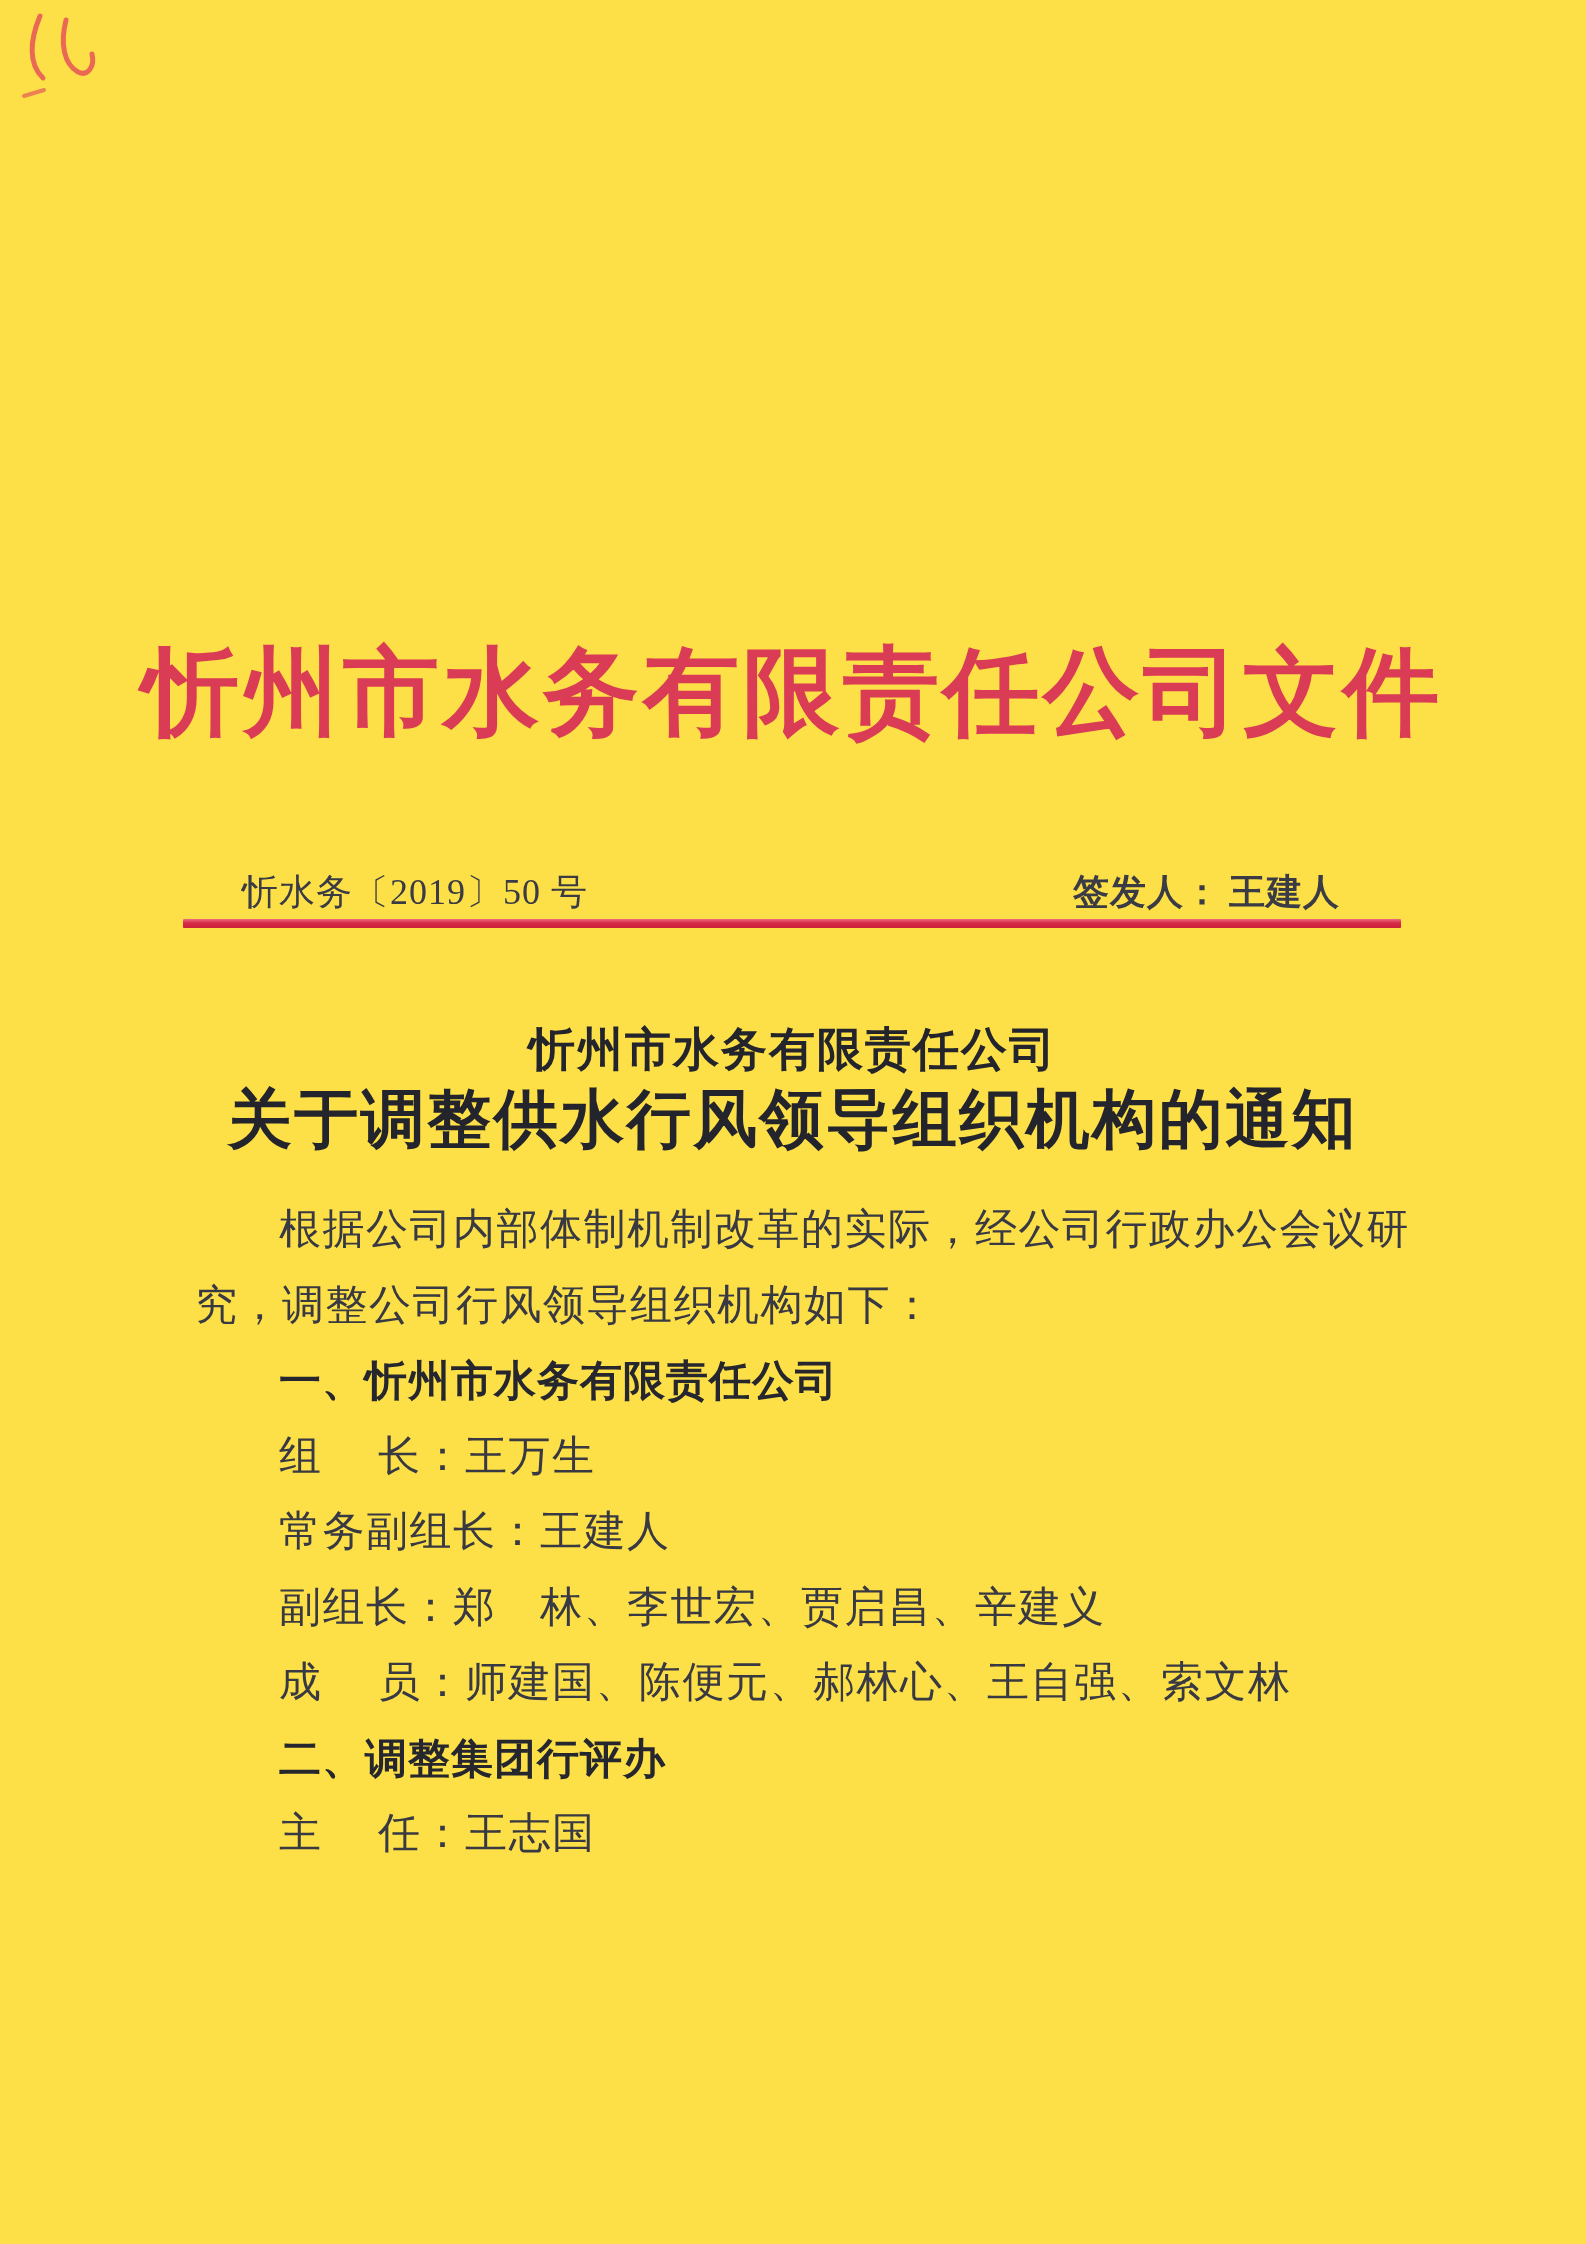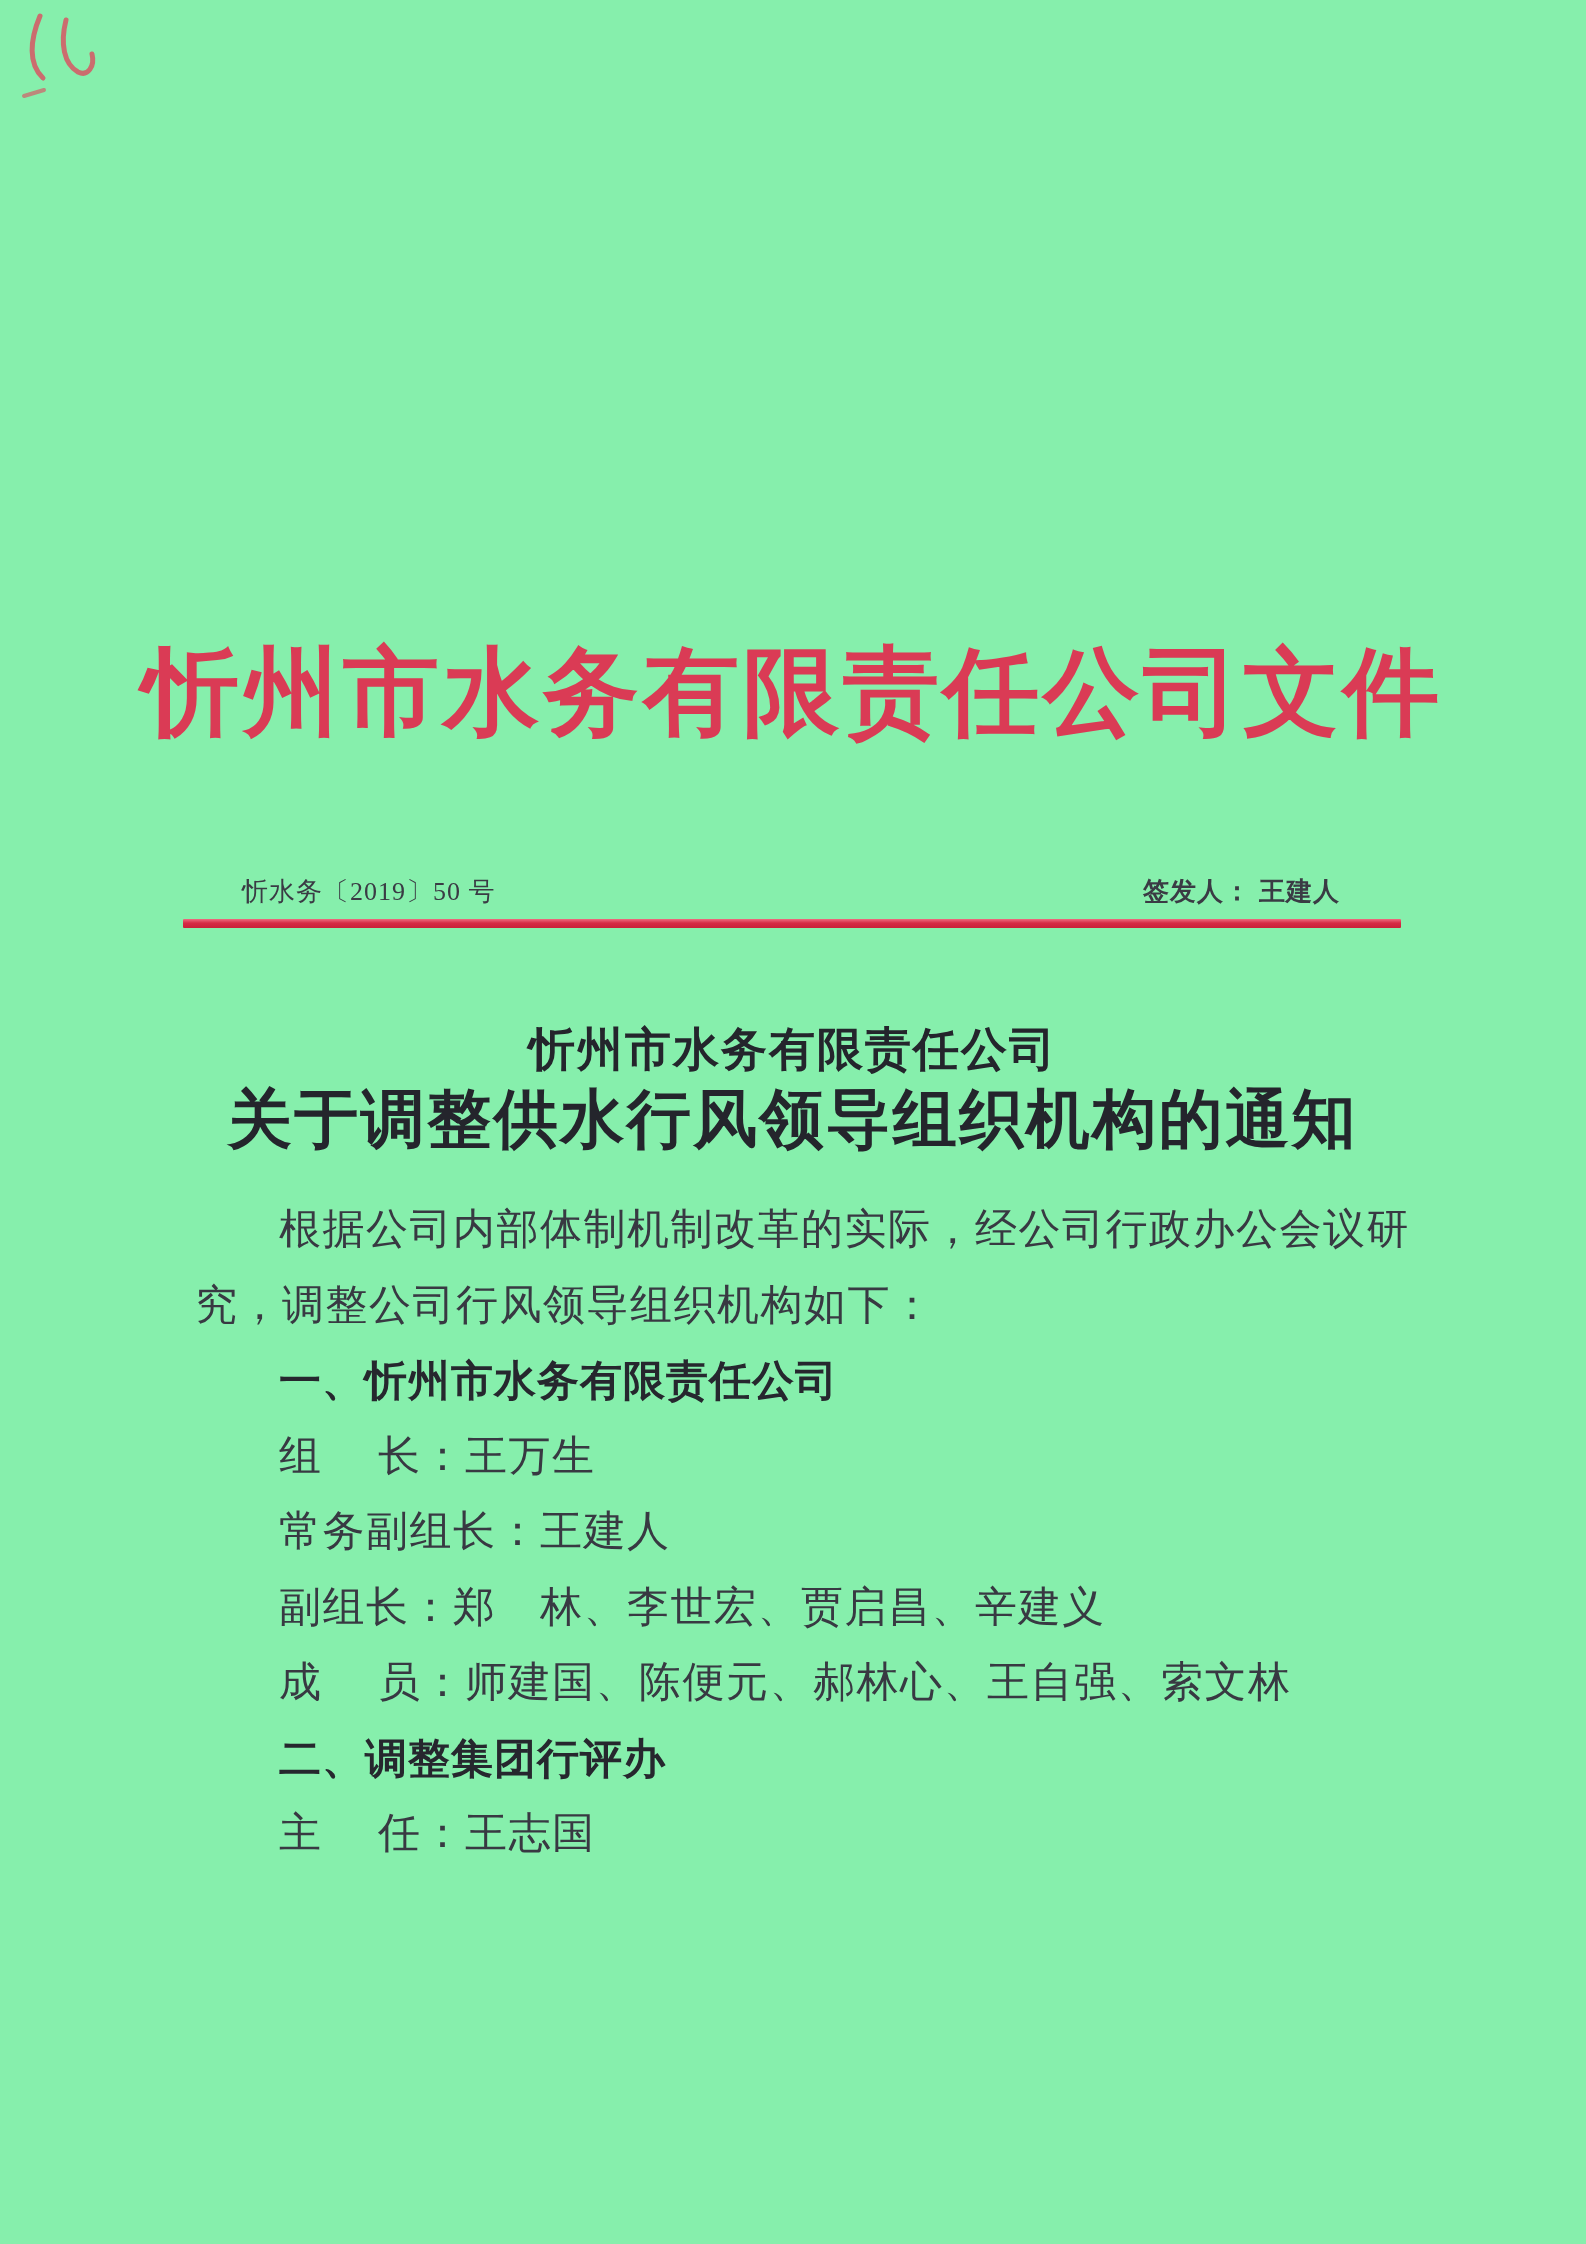--- a/index.html
+++ b/index.html
@@ -10,21 +10,21 @@
   body {
     width: 1586px;
     height: 2244px;
     position: relative;
     font-family: "Liberation Serif", "DejaVu Serif", serif;
     overflow: hidden;
   }
   .page {
     position: absolute;
     inset: 0;
-    background: #86efac;
+    background: #fde047;
   }
   .pen-marks {
     position: absolute;
     left: 10px;
     top: 4px;
     width: 110px;
     height: 125px;
   }
   .letterhead {
     position: absolute;
@@ -41,21 +41,21 @@
     white-space: nowrap;
   }
   .docline {
     position: absolute;
     top: 868px;
     left: 195px;
     width: 1205px;
     display: flex;
     justify-content: space-between;
     align-items: baseline;
-    font-size: 26px;
+    font-size: 36px;
     line-height: 48px;
     color: #3a3b44;
     letter-spacing: 1px;
     white-space: nowrap;
     text-align: center;
   }
   .doc-number {
     padding-left: 47px;
   }
   .issuer {

